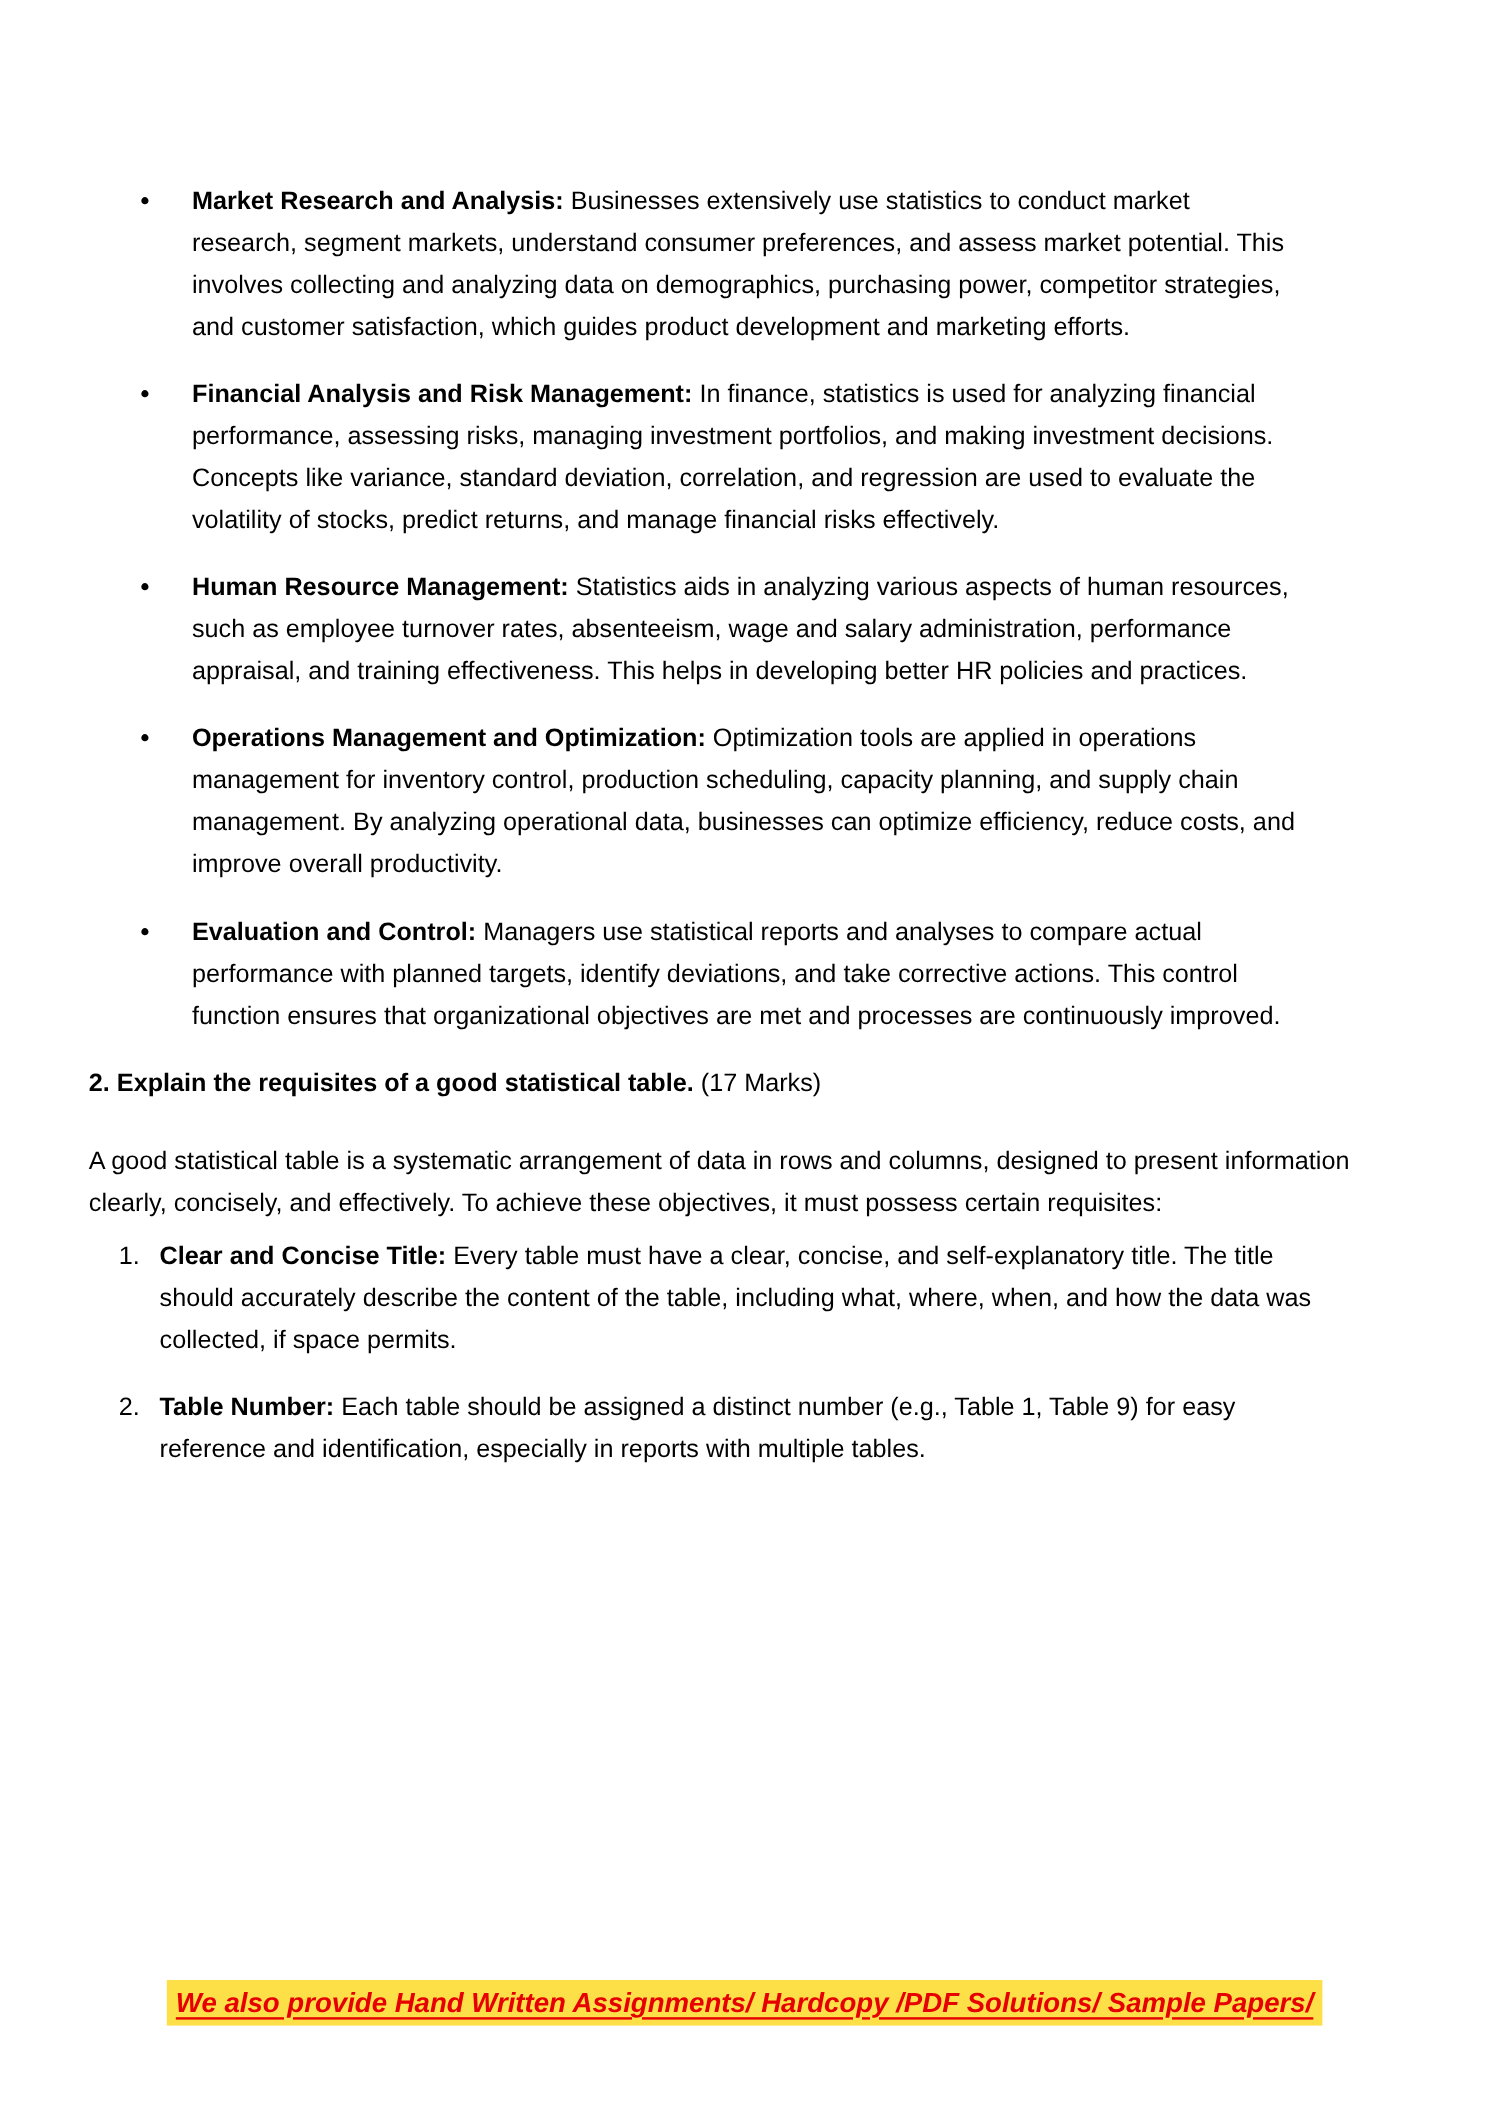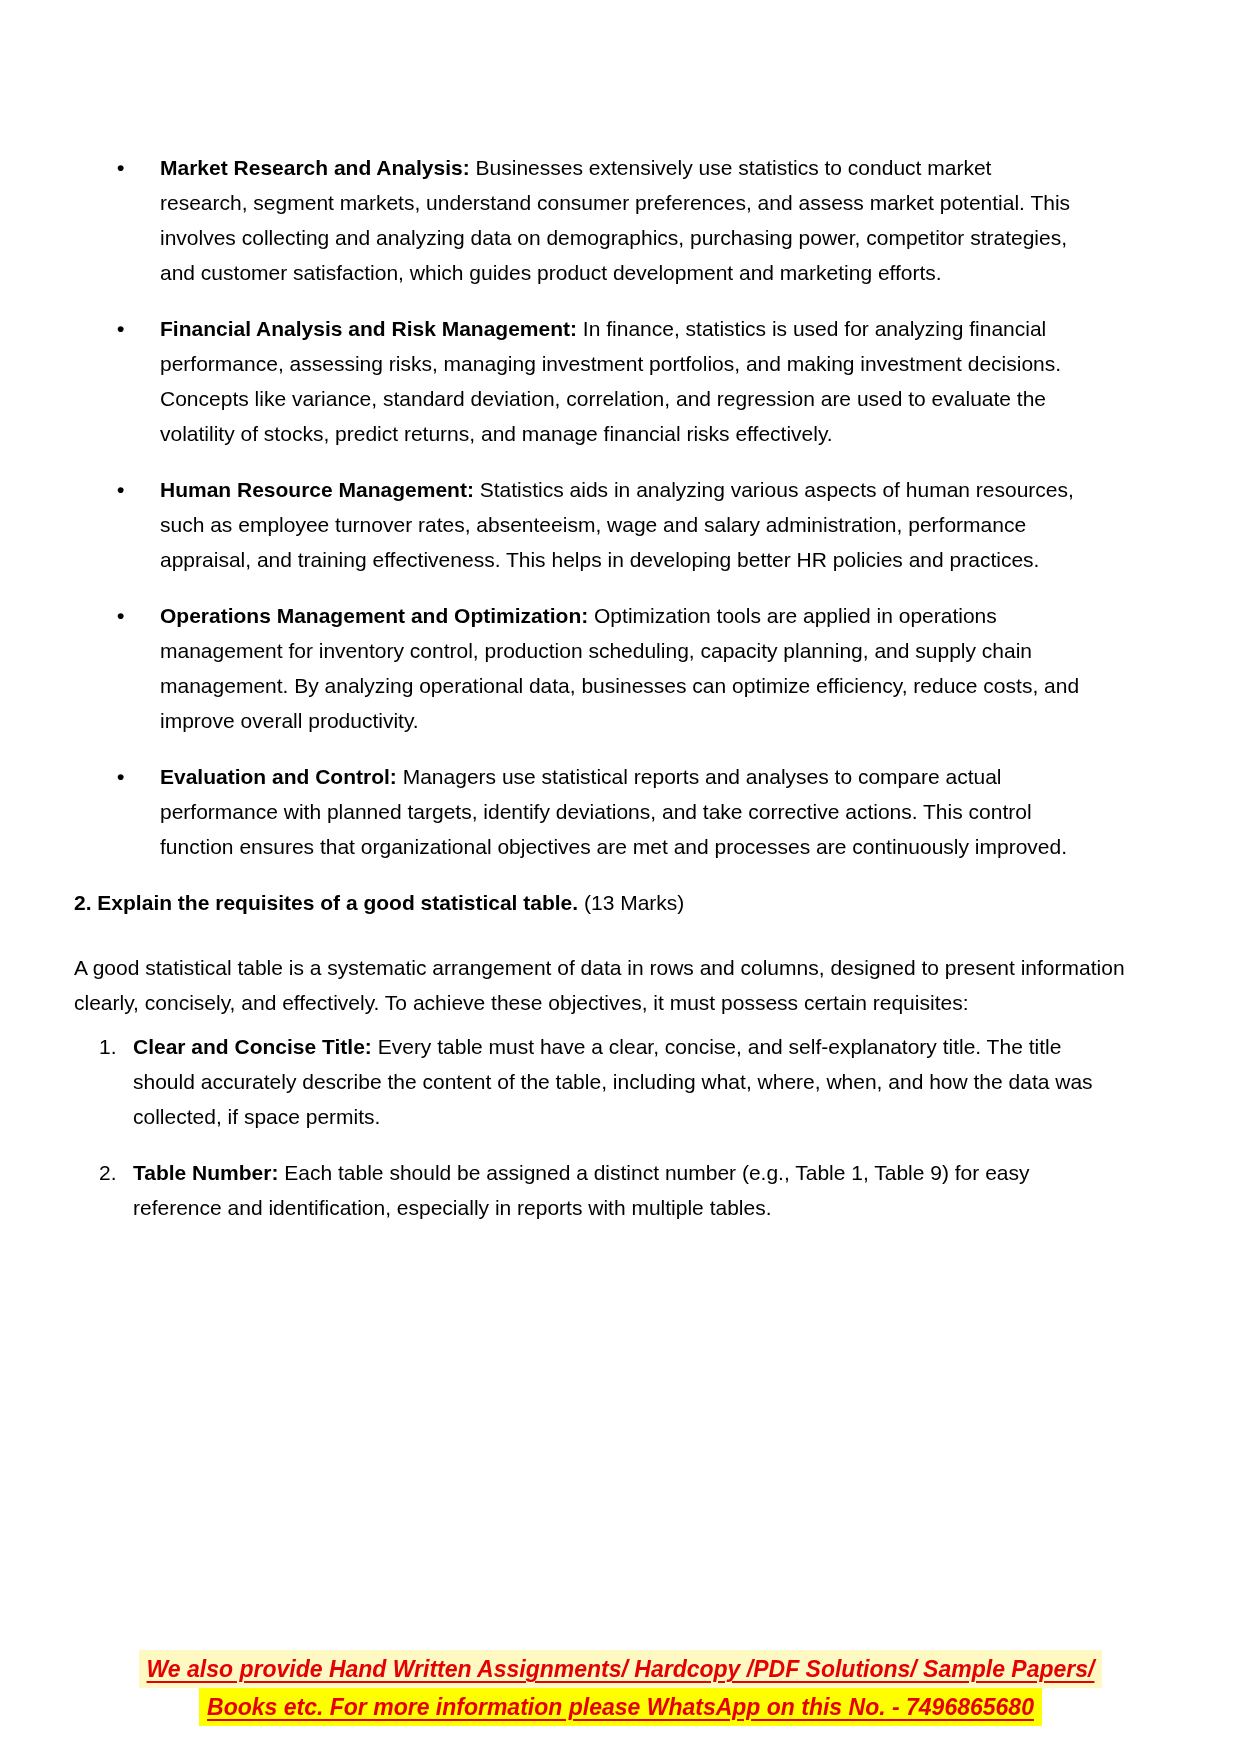--- a/index.html
+++ b/index.html
@@ -106,36 +106,35 @@
     </div>
 
     <div class="b-item">
       <span class="marker">•</span>
       <p class="item-text"><b>Evaluation and Control:</b><span> Managers use statistical reports and analyses to compare actual performance with planned targets, identify deviations, and take corrective actions. This control function ensures that organizational objectives are met and processes are continuously improved.</span></p>
     </div>
 
   </div>
 
 
-  <h2 class="q-heading"><b>2. Explain the requisites of a good statistical table.</b><span> (13 Marks)</span></h2>
+  <h2 class="q-heading"><b>2. Explain the requisites of a good statistical table.</b><span> (17 Marks)</span></h2>
 
   <p class="para intro-para">A good statistical table is a systematic arrangement of data in rows and columns, designed to present information clearly, concisely, and effectively. To achieve these objectives, it must possess certain requisites:</p>
 
   <div class="blist">
 
     <div class="n-item">
       <span class="marker">1.</span>
       <p class="item-text"><b>Clear and Concise Title:</b><span> Every table must have a clear, concise, and self-explanatory title. The title should accurately describe the content of the table, including what, where, when, and how the data was collected, if space permits.</span></p>
     </div>
 
     <div class="n-item">
       <span class="marker">2.</span>
       <p class="item-text"><b>Table Number:</b><span> Each table should be assigned a distinct number (e.g., Table 1, Table 9) for easy reference and identification, especially in reports with multiple tables.</span></p>
     </div>
 
   </div>
 
 </div>
 
 <div class="footer">
-  <span class="hl" style="background: #fef9c3; color: rgb(230, 0, 0); text-decoration-color: rgb(230, 0, 0);">We also provide Hand Written Assignments/ Hardcopy /PDF Solutions/ Sample Papers/</span><br>
-  <span class="hl" style="background: rgb(255, 255, 0); color: rgb(230, 0, 0); text-decoration-color: rgb(230, 0, 0);">Books etc. For more information please WhatsApp on this No. - 7496865680</span>
+  <span class="hl" style="background: #fde047; color: rgb(230, 0, 0); text-decoration-color: rgb(230, 0, 0);">We also provide Hand Written Assignments/ Hardcopy /PDF Solutions/ Sample Papers/</span><br>
 </div>
 
 </body></html>

